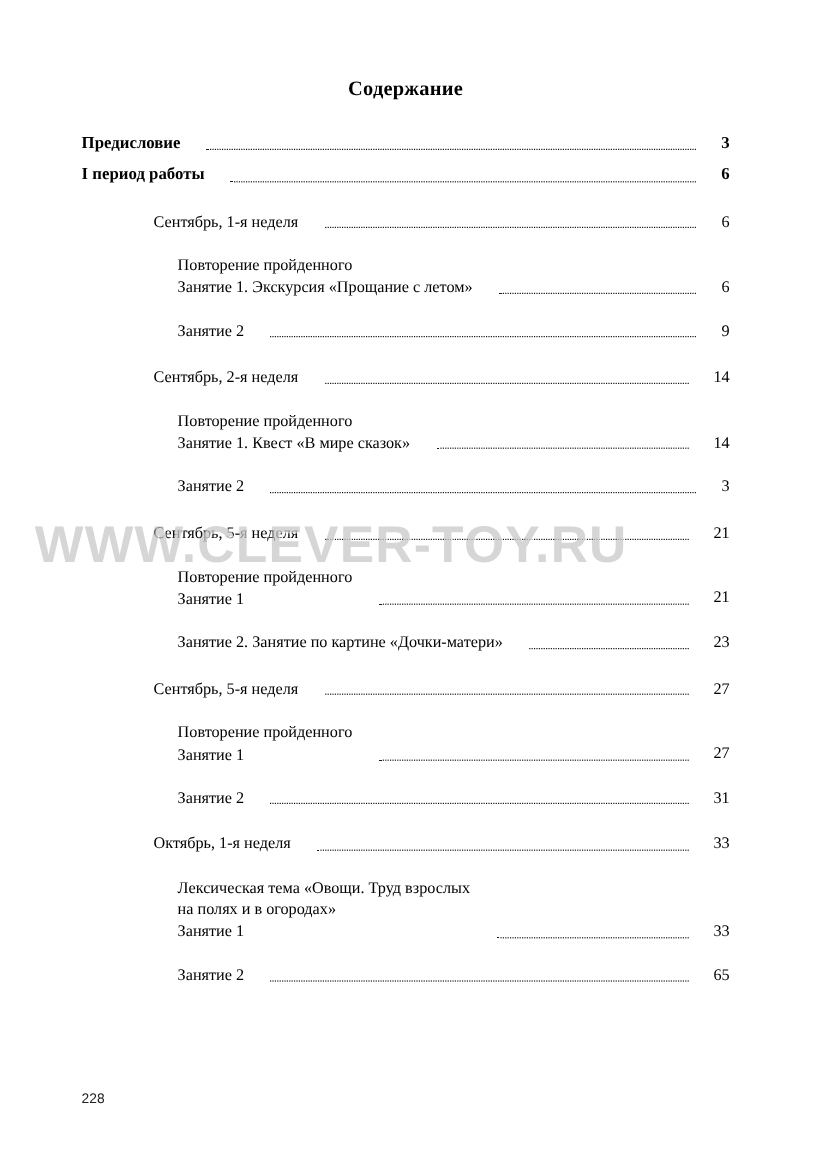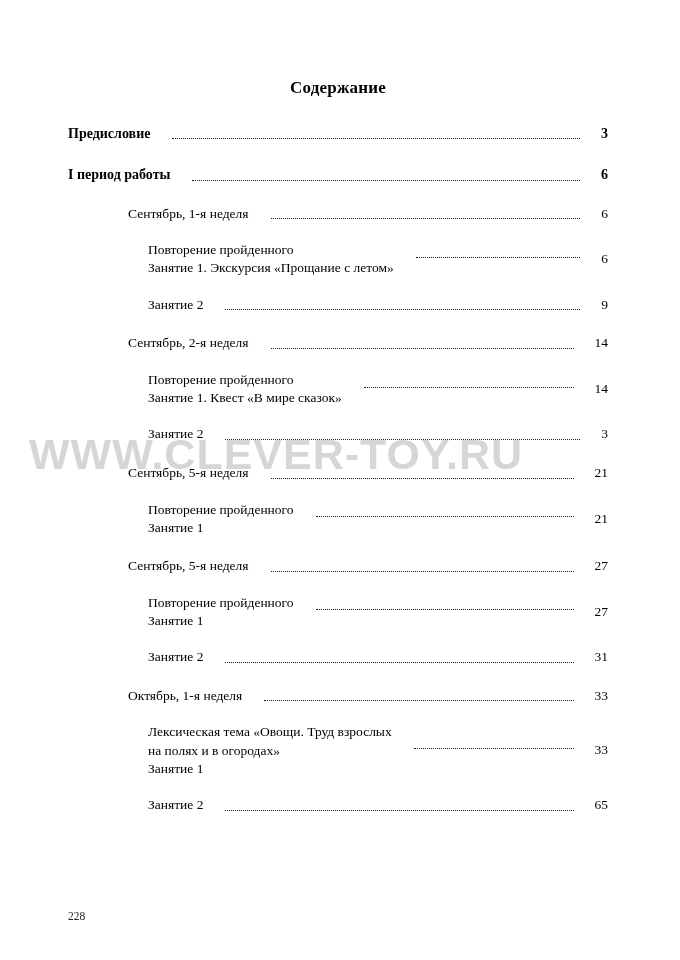--- a/index.html
+++ b/index.html
@@ -13,21 +13,21 @@
     font-family: "Liberation Serif", serif;
     color: #000000;
     overflow: hidden;
     position: relative;
   }
   .page {
     position: relative;
     width: 680px;
     height: 960px;
     box-sizing: border-box;
-    padding: 64px 72px 40px 68px;
+    padding: 50px 72px 40px 68px;
   }
   .toc-title {
     text-align: center;
     font-size: 17px;
     font-weight: bold;
     font-family: "Liberation Serif", serif;
     margin: 14px 0 26px 0;
     letter-spacing: 0.2px;
   }
   .toc-list {
@@ -55,48 +55,48 @@
   }
   .entry .pageno {
     flex: 0 0 auto;
     white-space: nowrap;
     text-align: right;
   }
   
   .lvl0 {
     font-weight: bold;
     font-size: 14px;
-    margin-top: 22px;
+    margin-top: 7px;
   }
   .lvl1 {
     font-size: 13.5px;
     margin-left: 60px;
     margin-top: 20px;
   }
   .lvl2 {
     font-size: 13.5px;
     margin-left: 80px;
     margin-top: 18px;
   }
   .first-entry {
     margin-top: 26px;
   }
   .entry.multiline {
-    align-items: center;
+    align-items: flex-end;
   }
   .entry.multiline .label {
     line-height: 1.35;
   }
   .folio {
     position: absolute;
     left: 68px;
     bottom: 38px;
     font-size: 11.5px;
     color: #222222;
-    font-family: Liberation Serif, serif;
+    font-family: Liberation Sans, sans-serif;
   }
   
   .watermark {
     position: absolute;
     left: 0;
     top: 430px;
     width: 552px;
     text-align: center;
     font-family: "Liberation Sans", sans-serif;
     font-weight: bold;
@@ -163,20 +163,25 @@
         <span class="label">Сентябрь, 5-я неделя</span>
         <span class="leader"></span>
         <span class="pageno">21</span>
       </div>
       <div class="entry lvl2 multiline">
         <span class="label">Повторение пройденного
 Занятие 1</span>
         <span class="leader"></span>
         <span class="pageno">21</span>
       </div>
+      <div class="entry lvl2">
+        <span class="label">Занятие 2. Занятие по картине «Дочки-матери»</span>
+        <span class="leader"></span>
+        <span class="pageno">23</span>
+      </div>
       <div class="entry lvl1">
         <span class="label">Сентябрь, 5-я неделя</span>
         <span class="leader"></span>
         <span class="pageno">27</span>
       </div>
       <div class="entry lvl2 multiline">
         <span class="label">Повторение пройденного
 Занятие 1</span>
         <span class="leader"></span>
         <span class="pageno">27</span>

